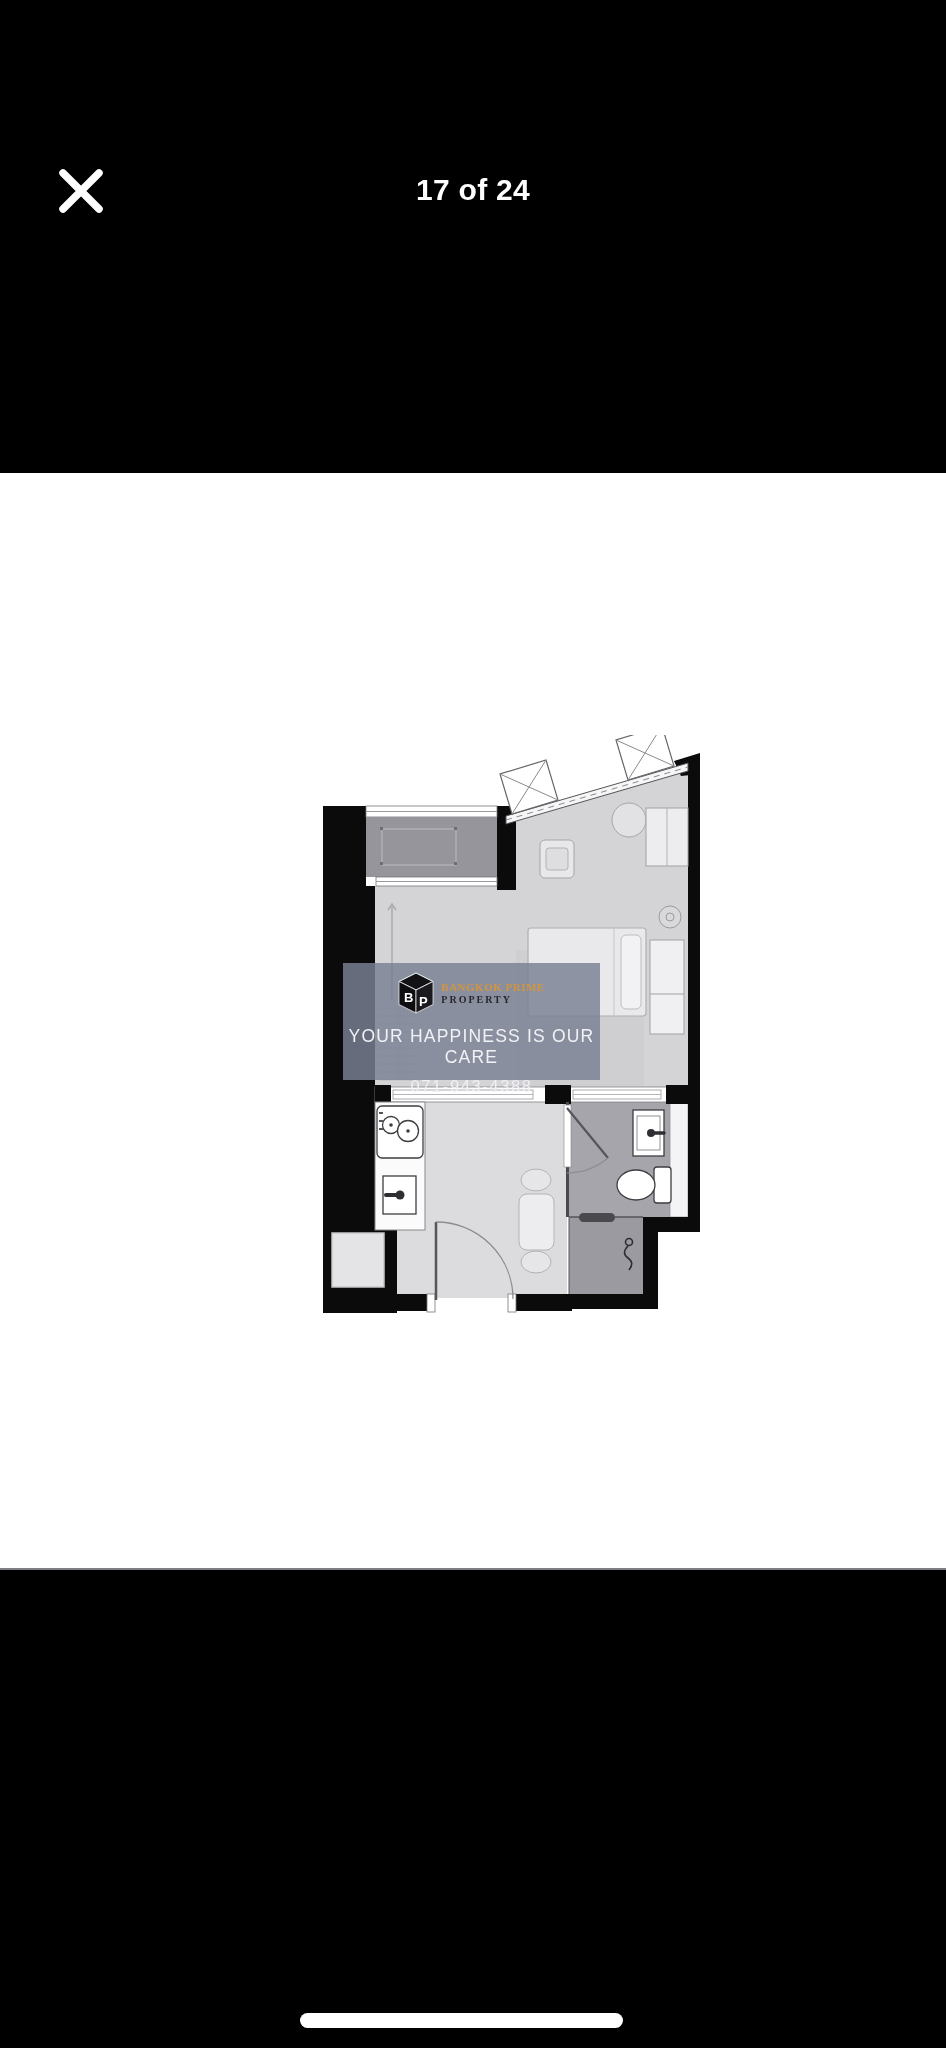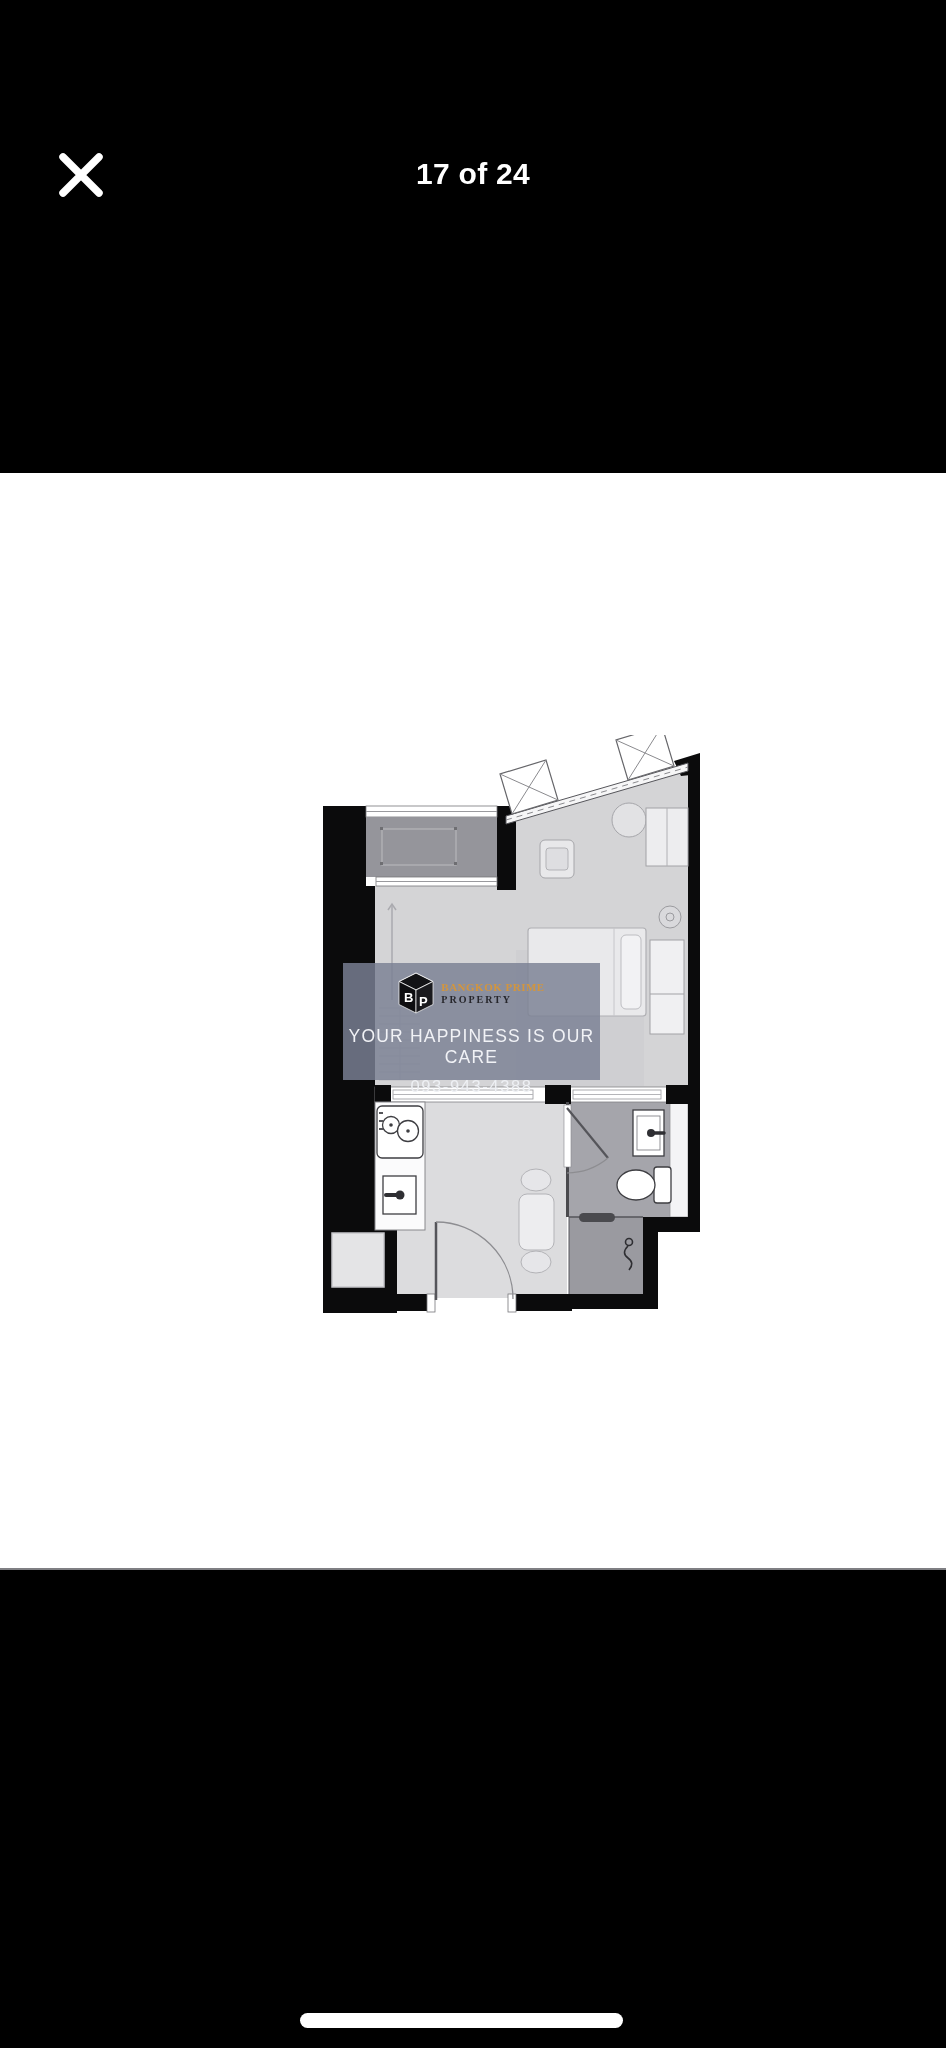--- a/index.html
+++ b/index.html
@@ -2,21 +2,21 @@
 <html><head>
 <meta charset="utf-8">
 <style>
   * { margin:0; padding:0; box-sizing:border-box; }
   html,body { background:#000; }
   body { width:946px; height:2048px; position:relative; overflow:hidden;
          font-family:"Liberation Sans", sans-serif; }
   .screen { position:absolute; inset:0; background:#000; }
 
   
-  .topbar { position:absolute; top:0; left:0; width:814px; height:473px; background:#000; }
+  .topbar { position:absolute; top:16px; left:0; width:814px; height:473px; background:#000; }
   .close-btn { position:absolute; left:46px; top:141px; width:70px; height:68px;
                background:none; border:none; cursor:pointer; padding:12px; }
   .close-btn svg { display:block; width:46px; height:44px; }
   .counter { position:absolute; top:157px; left:0; width:946px; text-align:center;
              color:#fff; font-size:30px; line-height:34px; font-weight:600; letter-spacing:.3px; }
 
   
   .photo-area { position:absolute; top:473px; left:0; width:946px; height:1095px; background:#fff; }
   .plan-svg { position:absolute; left:320px; top:262px; width:390px; height:600px; }
 
@@ -215,21 +215,21 @@
           <polygon points="18,18 35,9.5 35,32.5 18,41" fill="#1a1a1e" stroke="#ffffff" stroke-width="0.7"></polygon>
           <text x="6" y="30" font-size="13" font-weight="bold" fill="#ffffff" font-family="Liberation Sans, sans-serif">B</text>
           <text x="21" y="34" font-size="13" font-weight="bold" fill="#ffffff" font-family="Liberation Sans, sans-serif">P</text>
         </svg>
         <div class="wm-brand">
           <div class="wm-brand-name">BANGKOK PRIME</div>
           <div class="wm-brand-suffix">PROPERTY</div>
         </div>
       </div>
       <div class="wm-tagline">YOUR HAPPINESS IS OUR CARE</div>
-      <div class="wm-phone">093-943-4388</div>
+      <div class="wm-phone">071-943-4388</div>
     </div>
   </div>
 
   <div class="bottombar">
     <div class="home-indicator"></div>
   </div>
 
 </div>
 
 </body></html>

